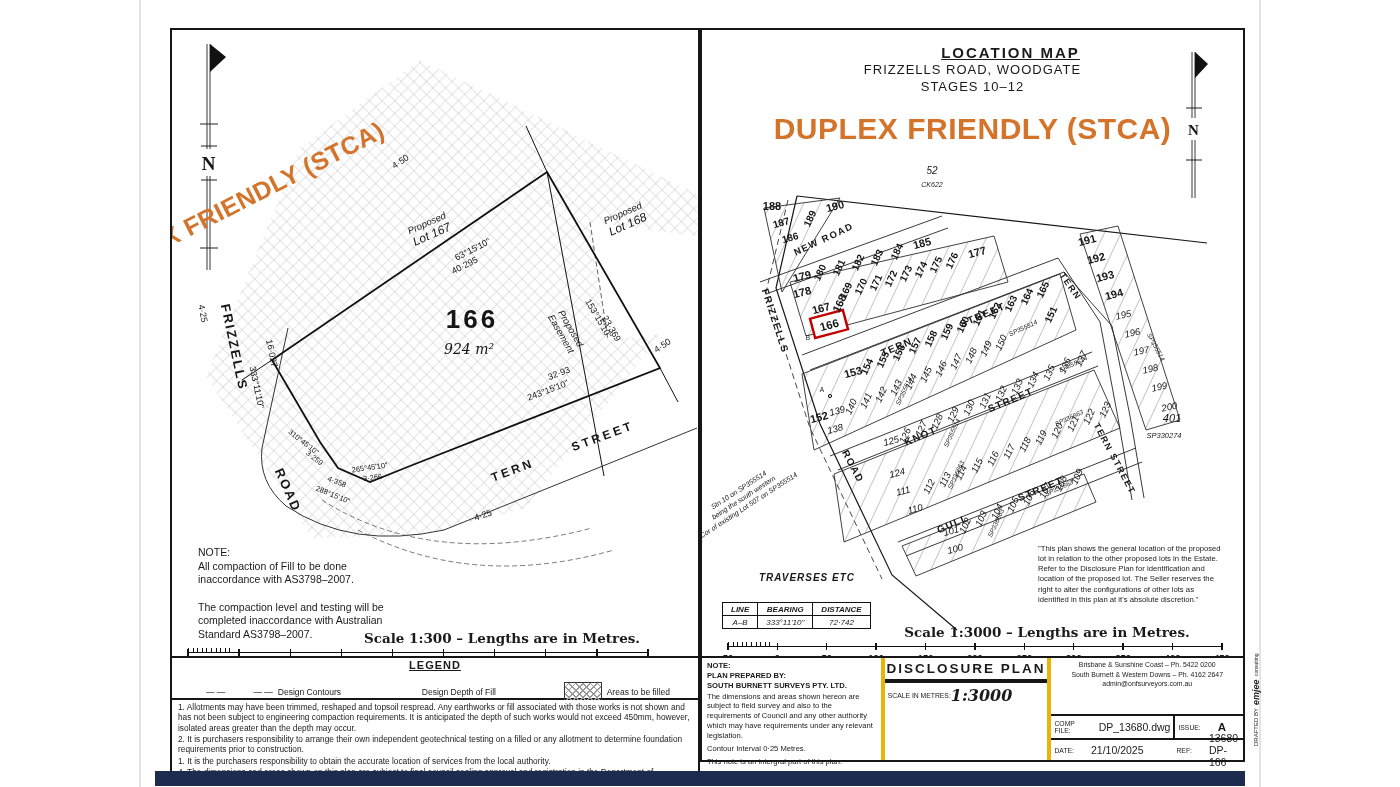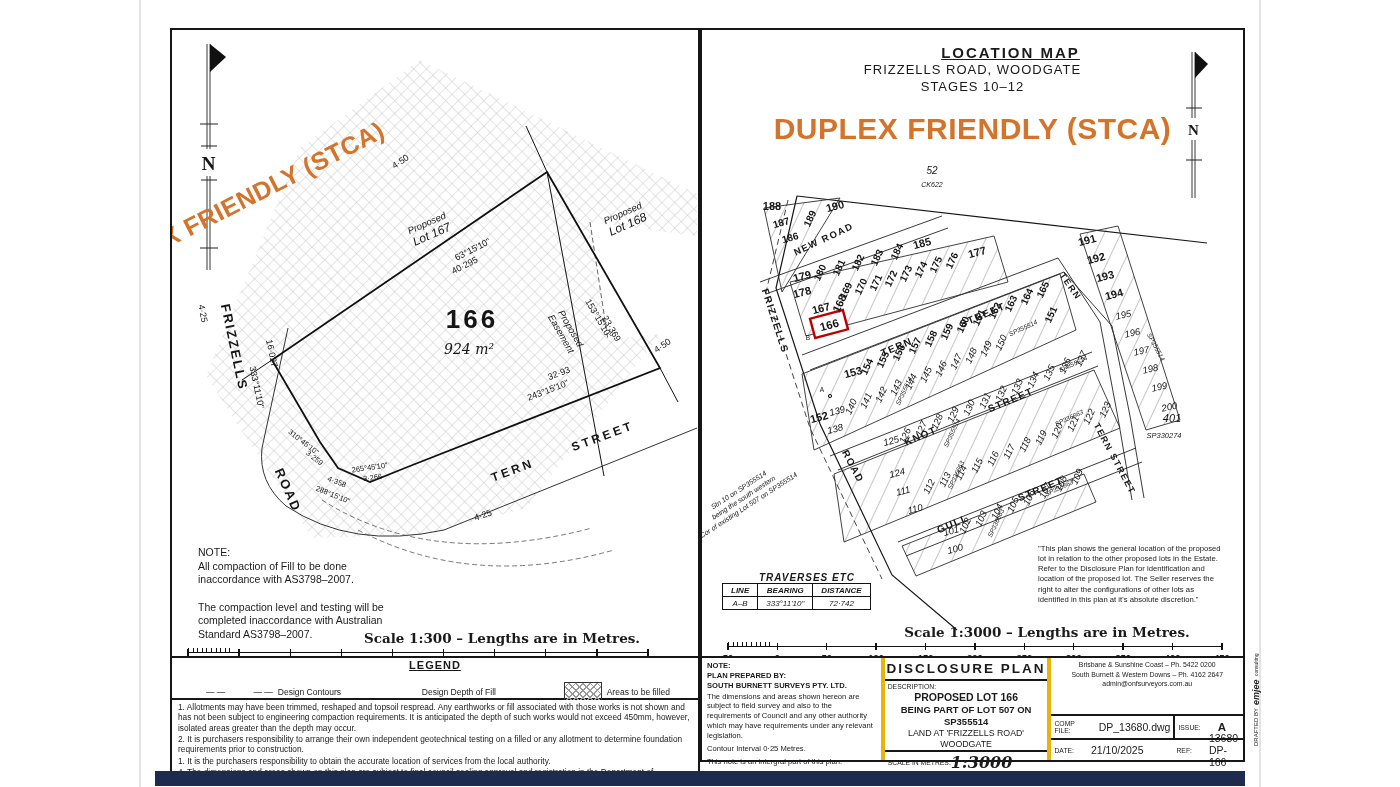--- a/index.html
+++ b/index.html
@@ -69,21 +69,21 @@
   .segLbl{font-size:6.8px;margin-right:3px;}
   .segVal{font-size:10.5px;padding-left:14px;}
   .segValB{font-size:11.5px;font-weight:bold;}
   .vline{border-left:2px solid #161616;}
   #draftedBy{left:1248px;top:596px;width:16px;height:150px;writing-mode:vertical-rl;transform:rotate(180deg);display:flex;align-items:center;gap:3px;font-size:6px;color:#222;}
   #draftedBy .brand{font-weight:bold;font-style:italic;font-size:9px;}
   #draftedBy .brand2{font-size:5px;}
   #footerBar{left:155px;top:771px;width:1090px;height:15px;background:var(--footer_bar,#1d2b4e);}
   .trav{font-size:8px;}
   .travTitle{font-style:italic;font-weight:bold;font-size:10px;text-align:center;letter-spacing:1px;}
-  .trav table{border-collapse:collapse;border:1.8px solid #111;margin-top:0;}
+  .trav table{border-collapse:collapse;border:1.8px solid #111;margin-top:19px;}
   .trav th,.trav td{border:1px solid #111;font-style:italic;padding:1.5px 8px;text-align:center;font-size:8px;white-space:nowrap;}
   .disclaim{font-size:7.7px;line-height:1.32;text-align:left;}
 </style>
 </head>
 <body>
 
 <div class="gutter" style="left:139px"></div>
 <div class="gutter" style="left:1259px"></div>
 
 <div id="panelL" class="panel">
@@ -523,29 +523,20 @@
   <div id="cellNote" class="cell">
     <div class="b">NOTE:</div>
     <div class="b">PLAN PREPARED BY:</div>
     <div class="b">SOUTH BURNETT SURVEYS PTY. LTD.</div>
     <div style="margin-top:1px">The dimensions and areas shown hereon are subject to field survey and also to the requirements of Council and any other authority which may have requirements under any relevant legislation.</div>
     <div style="margin-top:3px">Contour Interval 0·25 Metres.</div>
     <div style="margin-top:3px">This note is an intergral part of this plan.</div>
   </div>
   <div id="cellDisc" class="cell">
     <div class="discHead">DISCLOSURE PLAN</div>
-    <div class="discBody">
-      <span class="descLbl">DESCRIPTION:</span>
-      <div class="descLines">
-        <div class="dl1">PROPOSED LOT 166</div>
-        <div class="dl2">BEING PART OF LOT 507 ON SP355514</div>
-        <div class="dl3">LAND AT 'FRIZZELLS ROAD'</div>
-        <div class="dl4">WOODGATE</div>
-      </div>
-    </div>
     <div class="discScale">
       <span class="lbl">SCALE IN METRES:</span>
       <span class="val">1:3000</span>
     </div>
   </div>
   <div id="cellOnf" class="cell">
     <div class="onfTop">
       <div class="onfContact">Brisbane &amp; Sunshine Coast – Ph. 5422 0200</div>
       <div class="onfContact">South Burnett &amp; Western Downs – Ph. 4162 2647</div>
       <div class="onfContact">admin@onfsurveyors.com.au</div>

